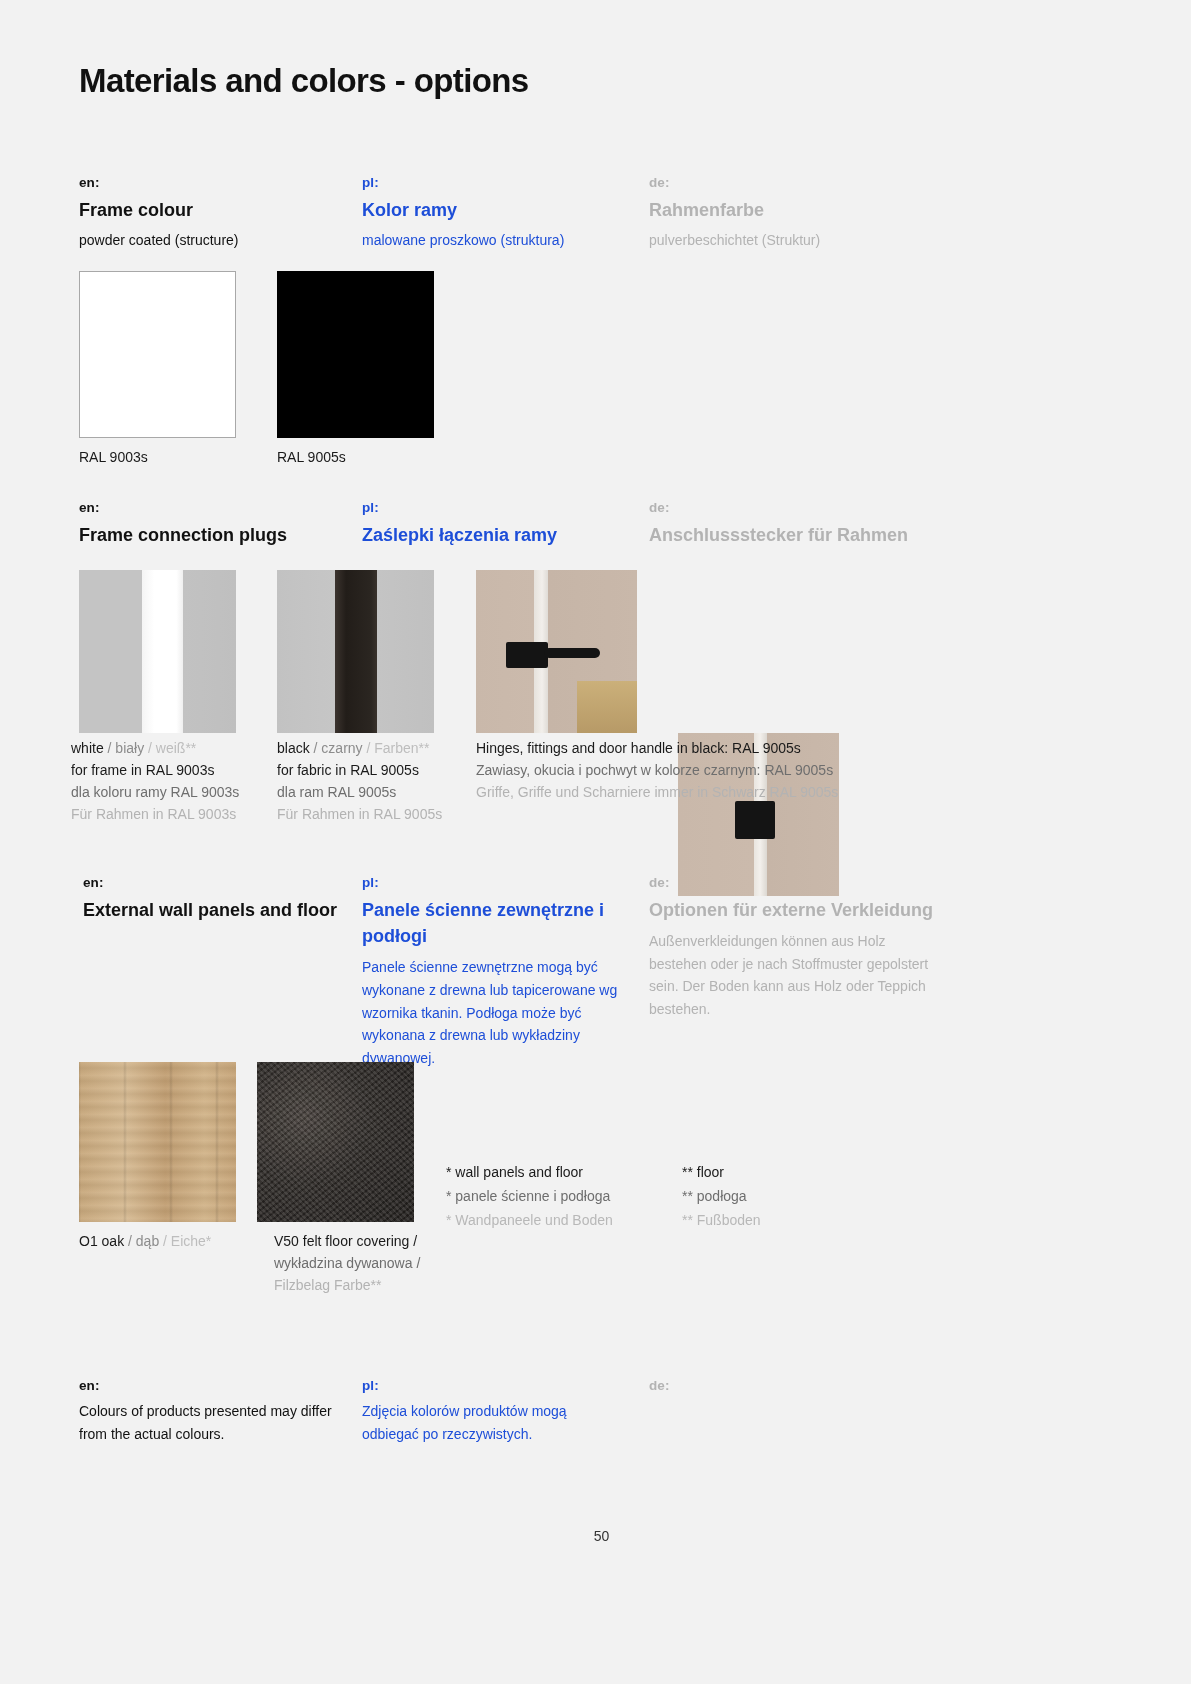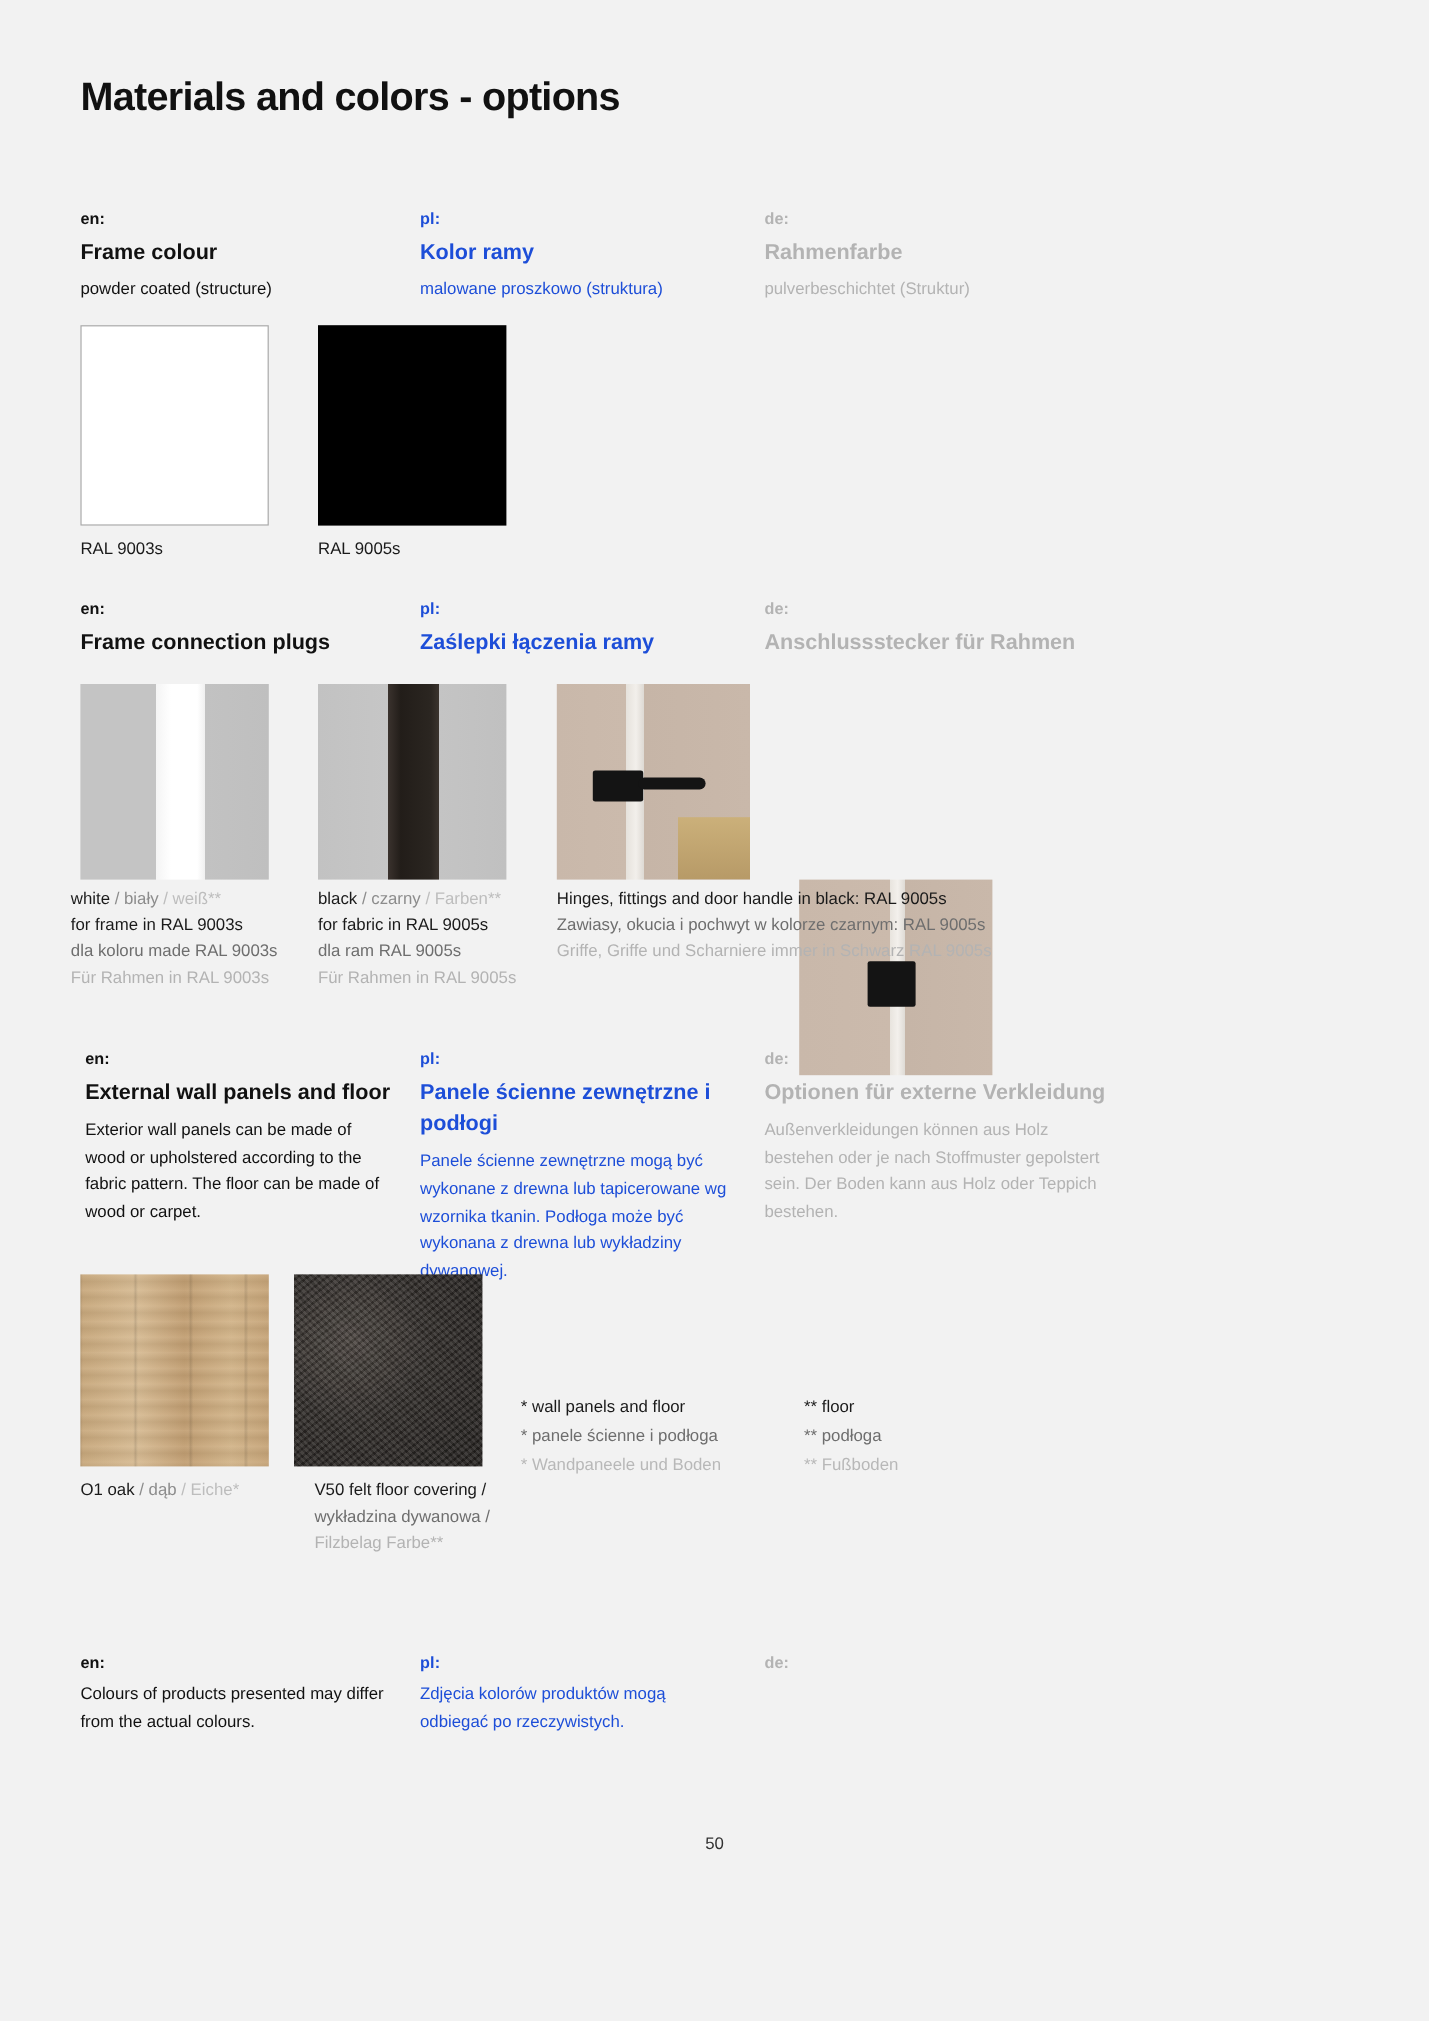--- a/index.html
+++ b/index.html
@@ -5,21 +5,21 @@
   * { box-sizing: border-box; margin: 0; padding: 0; }
   body {
     width: 1191px;
     height: 1684px;
     background: #f2f2f2;
     font-family: "Liberation Sans", sans-serif;
     color: #1a1a1a;
     position: relative;
     overflow: hidden;
   }
-  .page { position: absolute; inset: 0; }
+  .page { position: absolute; inset: 0; margin-left: 12px; }
 
   .title {
     position: absolute;
     left: 67px; top: 62px;
     font-size: 33px;
     font-weight: bold;
     letter-spacing: -0.6px;
     color: #111111;
   }
 
@@ -232,21 +232,21 @@
 
   <div class="photo ph-hinge2" style="left:666px; top:570px;">
     <div class="hinge-hw" style="left:57px; top:68px; width:40px; height:38px; border-radius:2px;"></div>
   </div>
 
   <div class="caption" style="left:59px; top:737px;">
     <div>
       <span class="l1">white</span><span class="sl-pl"> / </span><span class="sl-pl">biały</span><span class="sl-de"> / </span><span class="sl-de">weiß**</span>
     </div>
     <div class="l2">for frame in RAL 9003s</div>
-    <div class="l3">dla koloru made RAL 9003s</div>
+    <div class="l3">dla koloru ramy RAL 9003s</div>
     <div class="l4">Für Rahmen in RAL 9003s</div>
   </div>
 
   <div class="caption" style="left:265px; top:737px;">
     <div>
       <span class="l1">black</span><span class="sl-pl"> / </span><span class="sl-pl">czarny</span><span class="sl-de"> / </span><span class="sl-de">Farben**</span>
     </div>
     <div class="l2">for fabric in RAL 9005s</div>
     <div class="l3">dla ram RAL 9005s</div>
     <div class="l4">Für Rahmen in RAL 9005s</div>
@@ -255,21 +255,20 @@
   <div class="caption" style="left:464px; top:737px;">
     <div class="l2">Hinges, fittings and door handle in black: RAL 9005s</div>
     <div class="l3">Zawiasy, okucia i pochwyt w kolorze czarnym: RAL 9005s</div>
     <div class="l4">Griffe, Griffe und Scharniere immer in Schwarz RAL 9005s</div>
   </div>
 
   <div class="cols" style="top:875px;">
     <div class="col" style="padding-left:4px;">
       <div class="lang-tag en">en:</div>
       <div class="lang-head en">External wall panels and floor</div>
-      <div class="para en">Exterior wall panels can be made of wood or upholstered according to the fabric pattern. The floor can be made of wood or carpet.</div>
     </div>
     <div class="col">
       <div class="lang-tag pl">pl:</div>
       <div class="lang-head pl">Panele ścienne zewnętrzne i podłogi</div>
       <div class="para pl">Panele ścienne zewnętrzne mogą być wykonane z drewna lub tapicerowane wg wzornika tkanin. Podłoga może być wykonana z drewna lub wykładziny dywanowej.</div>
     </div>
     <div class="col">
       <div class="lang-tag de">de:</div>
       <div class="lang-head de">Optionen für externe Verkleidung</div>
       <div class="para de">Außenverkleidungen können aus Holz bestehen oder je nach Stoffmuster gepolstert sein. Der Boden kann aus Holz oder Teppich bestehen.</div>

